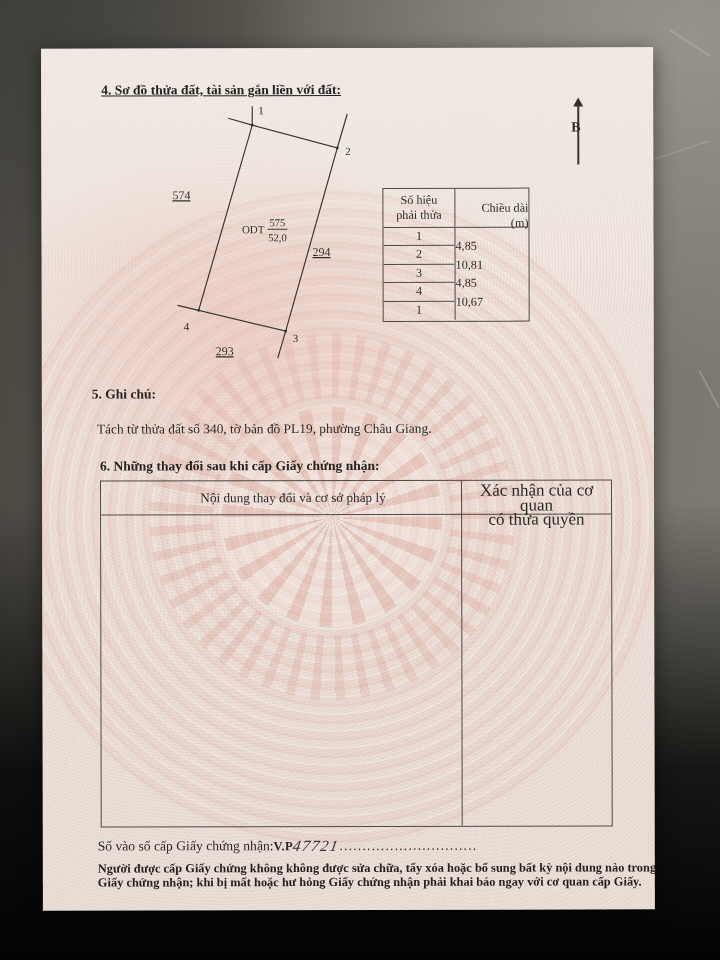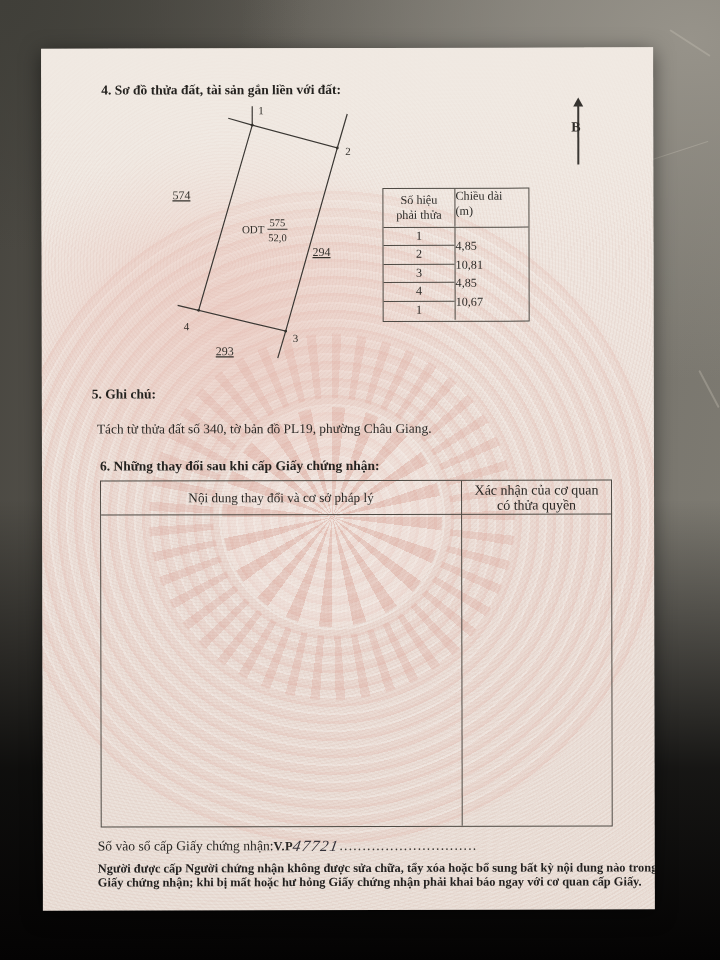--- a/index.html
+++ b/index.html
@@ -48,34 +48,34 @@
   .north-label{left:530px;top:72px;font-weight:bold;font-size:14px;color:#2e2b27;}
 
   
   svg text{font-family:"Liberation Serif","DejaVu Serif",serif;fill:#33302b;}
   .u{text-decoration:underline;}
 
   
   .vtable{left:341px;top:140px;width:145px;height:132px;border:1px solid #4e4a44;font-size:12.2px;color:#2b2926;}
   .vt-header{display:flex;height:39px;border-bottom:1px solid #4e4a44;box-sizing:border-box;}
   .vt-h1{width:72px;border-right:1px solid #4e4a44;box-sizing:border-box;text-align:center;padding-top:4px;line-height:15px;}
-  .vt-h2{flex:1;text-align:left;padding-top:0;line-height:15px;}
+  .vt-h2{flex:1;text-align:right;padding-top:12px;line-height:15px;}
   .vt-body{display:flex;height:92px;}
   .vt-left{width:72px;border-right:1px solid #4e4a44;box-sizing:border-box;display:flex;flex-direction:column;}
   .vt-cell{height:18.4px;box-sizing:border-box;border-bottom:1px solid #4e4a44;text-align:center;line-height:17px;}
   .vt-cell:last-child{border-bottom:none;}
   .vt-right{flex:1;position:relative;}
   .vt-val{position:absolute;left:0;width:100%;height:18px;line-height:18px;text-align:left;}
 
   
   .s6table{left:58px;top:432px;width:512px;height:347px;border:1px solid #4e4a44;box-sizing:border-box;}
   .s6-divider{position:absolute;left:360px;top:0;bottom:0;width:1px;background:#4e4a44;}
   .s6-headline{position:absolute;left:0;right:0;top:33px;height:1px;background:#4e4a44;}
-  .s6-h1{position:absolute;left:0;width:360px;top:0;height:33px;line-height:33px;text-align:center;font-size:13.2px;color:#2b2926;}
-  .s6-h2{position:absolute;left:361px;right:0;top:3px;text-align:center;font-size:14px;line-height:14.5px;color:#2b2926;}
+  .s6-h1{position:absolute;left:12px;width:360px;top:0;height:33px;line-height:33px;text-align:center;font-size:13.2px;color:#2b2926;}
+  .s6-h2{position:absolute;left:361px;right:0;top:3px;text-align:center;font-size:17px;line-height:14.5px;color:#2b2926;}
 
   
   .entry-line{left:55px;top:788px;font-size:13.6px;color:#2b2926;white-space:nowrap;}
   .vp{font-weight:bold;font-size:12.5px;letter-spacing:.5px;}
   .hand{display:inline-block;font-style:italic;font-size:15.5px;letter-spacing:1.5px;transform:skewX(-10deg);color:#34323a;position:relative;top:1px;}
   .dots{letter-spacing:1.2px;color:#3a3733;}
   .warning{left:55px;top:814px;width:520px;font-weight:bold;font-size:12.4px;line-height:13.5px;color:#232120;}
   .warning div{white-space:nowrap;}
 </style>
 </head>
@@ -88,21 +88,21 @@
   <div class="scratch sc4"></div>
 
   <div class="paper">
     <div class="texture"></div>
     <div class="emblem"></div>
     <div class="emblem-band"></div>
     <div class="emblem-rays"></div>
     <div class="wash"></div>
     <div class="fadeTop"></div>
 
-    <div class="abs h-sec" style="left:60px;top:34px;">4. Sơ đồ thửa đất, tài sản gắn liền với đất:</div>
+    <div class="abs h-sec" style="left:60px;top:34px;text-decoration:underline;">4. Sơ đồ thửa đất, tài sản gắn liền với đất:</div>
 
     <div class="abs north-head"></div>
     <div class="abs north-line"></div>
     <div class="abs north-label">B</div>
 
     <svg class="abs" style="left:118px;top:52px;" width="240" height="270" viewBox="0 0 240 270">
       <g stroke="#3a3733" stroke-width="1.2" fill="none">
         <polygon points="93,25 178,48 126,231 39,210"></polygon>
         <line x1="93" y1="25" x2="69" y2="18"></line>
         <line x1="178" y1="48" x2="188" y2="14"></line>
@@ -169,17 +169,17 @@
         <div>Xác nhận của cơ quan</div>
         <div>có thửa quyền</div>
       </div>
     </div>
 
     <div class="abs entry-line">
       <span>Số vào sổ cấp Giấy chứng nhận:</span><span class="vp">V.P</span><span class="hand">47721</span><span class="dots">..............................</span>
     </div>
 
     <div class="abs warning">
-      <div>Người được cấp Người chứng nhận không được sửa chữa, tẩy xóa hoặc bổ sung bất kỳ nội dung nào trong</div>
+      <div>Người được cấp Giấy chứng không không được sửa chữa, tẩy xóa hoặc bổ sung bất kỳ nội dung nào trong</div>
       <div>Giấy chứng nhận; khi bị mất hoặc hư hỏng Giấy chứng nhận phải khai báo ngay với cơ quan cấp Giấy.</div>
     </div>
   </div>
 </div>
 
 </body></html>

